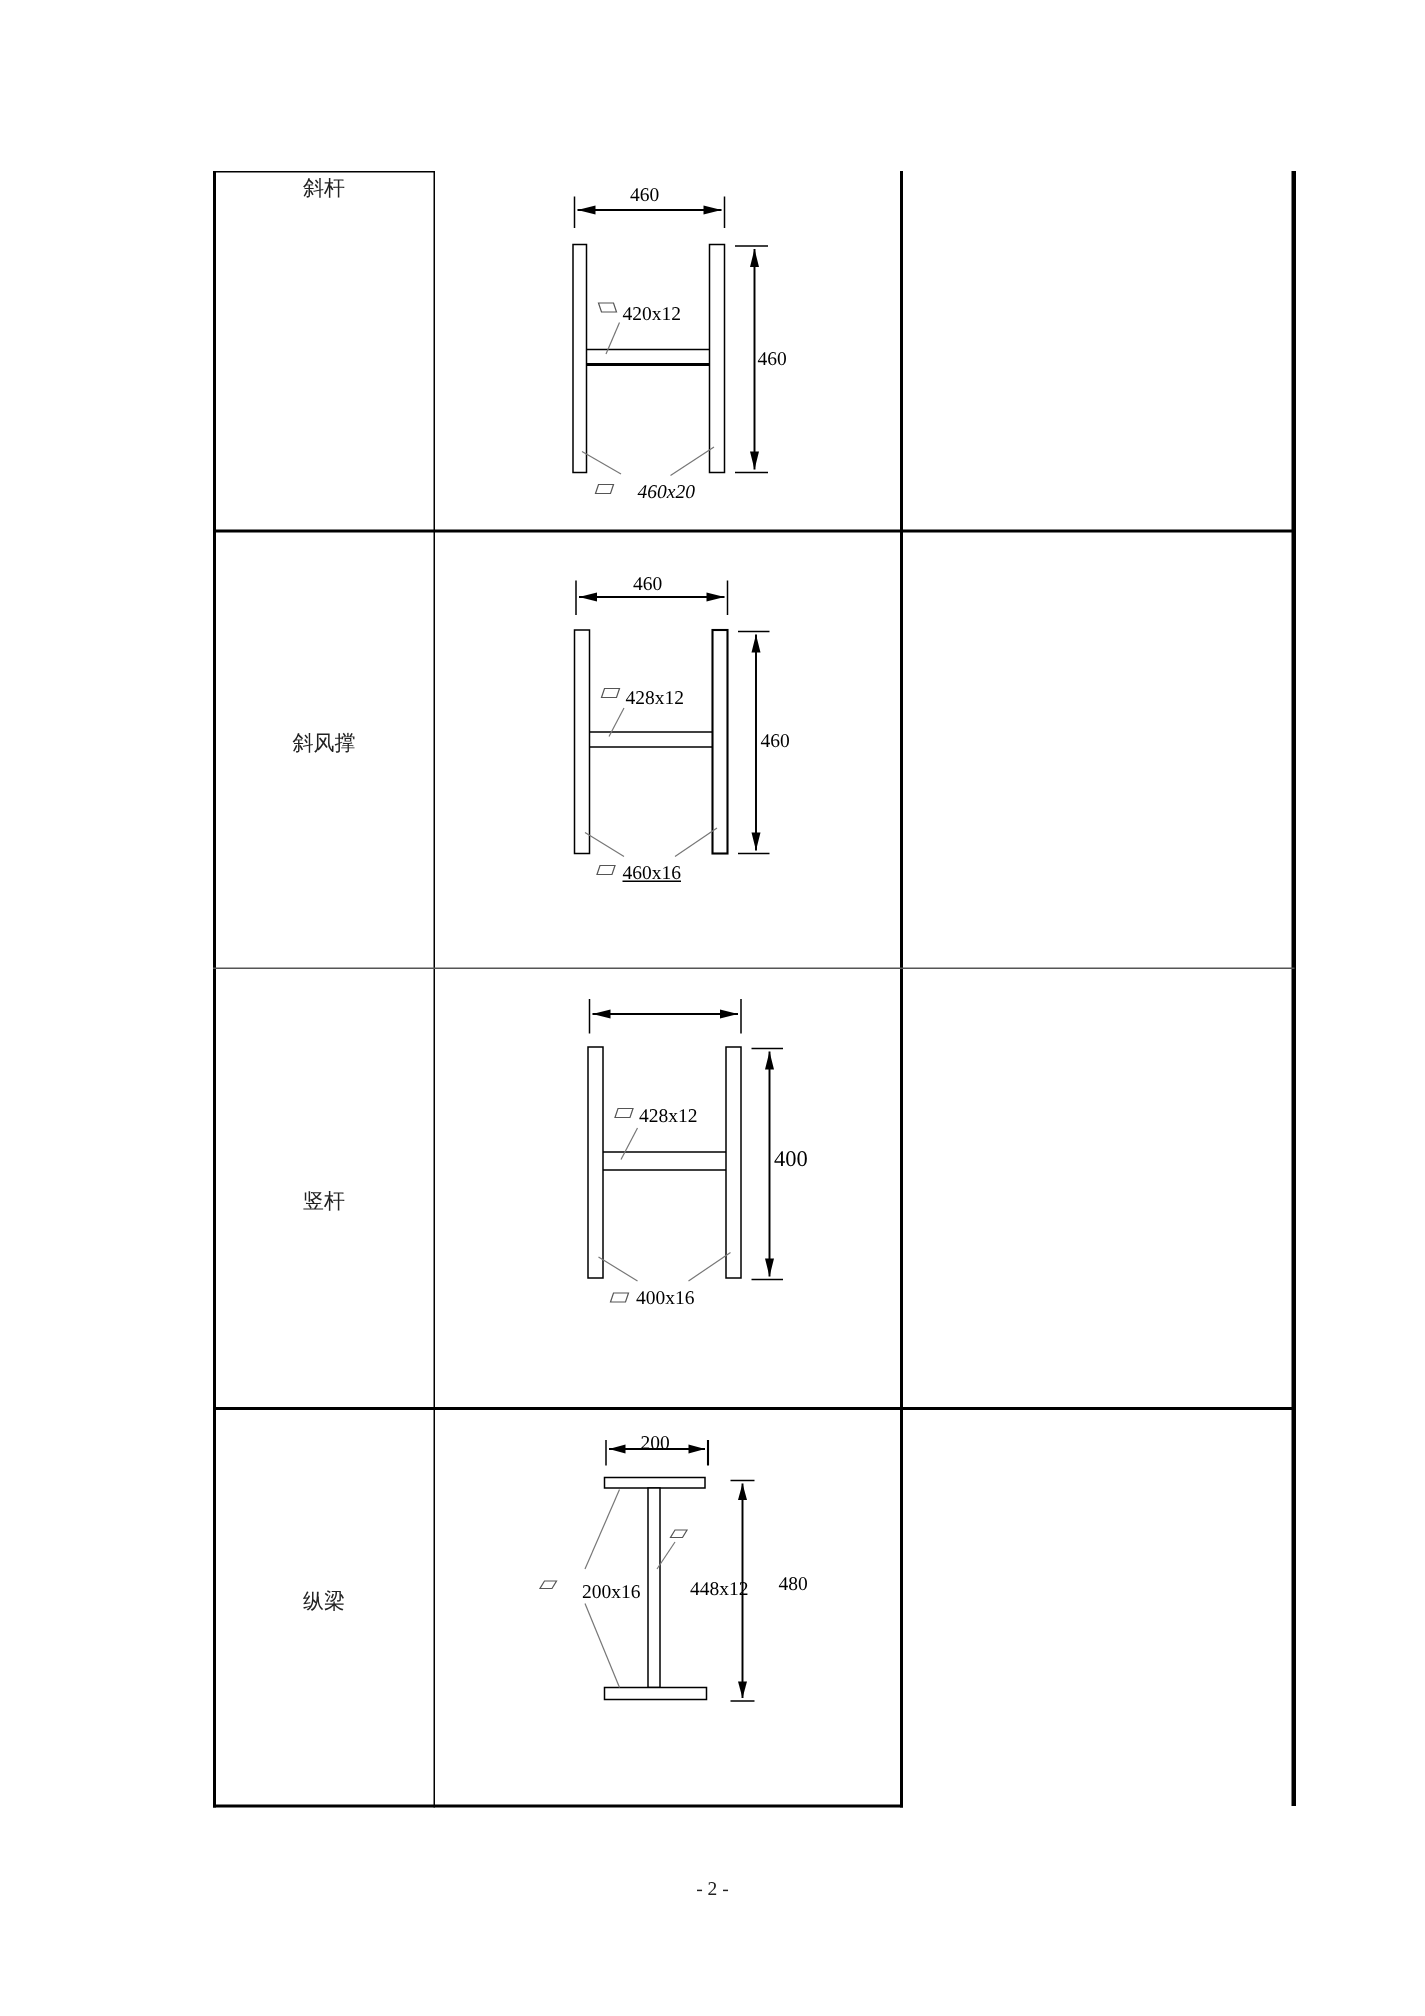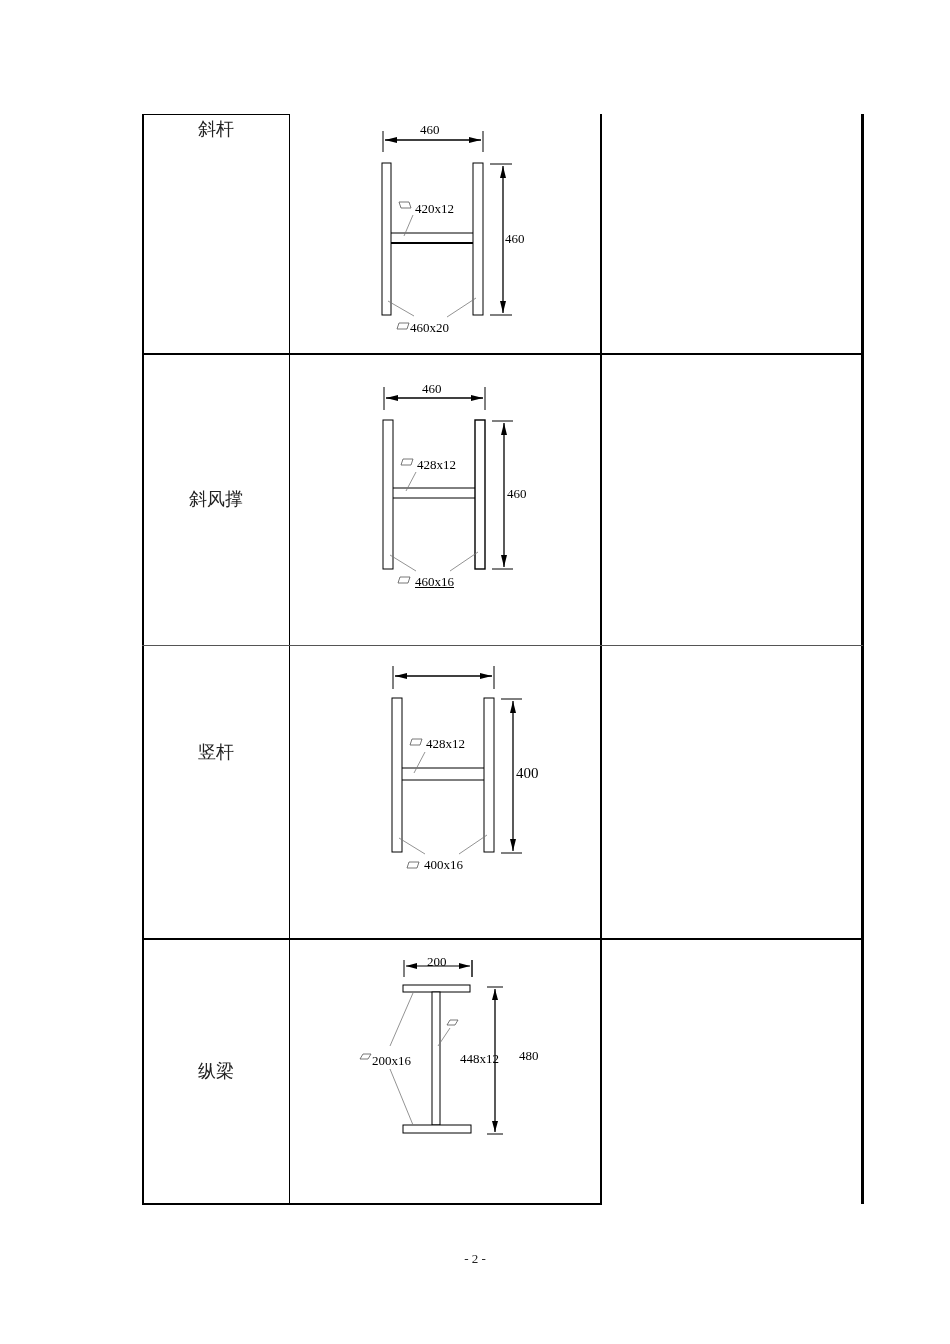--- a/index.html
+++ b/index.html
@@ -6,21 +6,21 @@
   body { width: 950px; height: 1344px; position: relative; overflow: hidden;
          font-family: "Liberation Serif", "DejaVu Serif", serif; color: #000; }
   .page { position: absolute; left: 0; top: 0; width: 950px; height: 1344px; }
 
   
   .vline, .hline { position: absolute; background: #000; }
   .hline.thin { background: #555; }
 
   .name-cell { position: absolute; left: 143px; width: 146px;
                text-align: center; font-family: Liberation Serif, serif;
-               font-size: 18px; color: #222; }
+               font-size: 14px; color: #222; }
 
   svg.drawing { position: absolute; overflow: visible; }
 
   .page-number { position: absolute; left: 0; width: 950px; top: 1251px;
                  text-align: center; font-size: 13px; color: #222; }
 </style>
 </head>
 <body>
 
 <div class="page">
@@ -63,21 +63,21 @@
 
     <polygon points="401,208 411,208 409,202 399,202" fill="none" stroke="#555" stroke-width="0.8" transform="translate(0,0)"></polygon>
     <line x1="413" y1="215" x2="404" y2="236" stroke="#777" stroke-width="0.8"></line>
     <line x1="388" y1="301" x2="414" y2="316" stroke="#777" stroke-width="0.8"></line>
     <line x1="476" y1="298" x2="447" y2="317" stroke="#777" stroke-width="0.8"></line>
     <polygon points="397,329 407,329 409,323 399,323" fill="none" stroke="#555" stroke-width="0.8"></polygon>
   </svg>
   <div style="position:absolute; left:420px; top:122px; font-size:13px;">460</div>
   <div style="position:absolute; left:505px; top:231px; font-size:13px;">460</div>
   <div style="position:absolute; left:415px; top:201px; font-size:13px;">420x12</div>
-  <div style="position:absolute; left:410px; top:320px; font-size:13px;">460x20</div>
+  <div style="position:absolute; left:425px; top:320px; font-size:13px;font-style:italic;">460x20</div>
   <div style="position:absolute; left:603px; top:116px; width:256px; height:236px;"></div>
 
   <div class="name-cell" style="top:487px;">斜风撑</div>
 
   <svg class="drawing" style="left:0; top:0;" width="950" height="1344" viewBox="0 0 950 1344">
     <line x1="384" y1="387" x2="384" y2="410" stroke="#000" stroke-width="1"></line>
     <line x1="485" y1="387" x2="485" y2="410" stroke="#000" stroke-width="1"></line>
     <line x1="386" y1="398" x2="483" y2="398" stroke="#000" stroke-width="1.3"></line>
     <polygon points="386,398 398,395 398,401" fill="#000"></polygon>
     <polygon points="483,398 471,395 471,401" fill="#000"></polygon>
@@ -95,21 +95,21 @@
     <line x1="390" y1="555" x2="416" y2="571" stroke="#777" stroke-width="0.8"></line>
     <line x1="478" y1="552" x2="450" y2="571" stroke="#777" stroke-width="0.8"></line>
     <polygon points="398,583 408,583 410,577 400,577" fill="none" stroke="#555" stroke-width="0.8"></polygon>
   </svg>
   <div style="position:absolute; left:422px; top:381px; font-size:13px;">460</div>
   <div style="position:absolute; left:507px; top:486px; font-size:13px;">460</div>
   <div style="position:absolute; left:417px; top:457px; font-size:13px;">428x12</div>
   <div style="position:absolute; left:415px; top:574px; font-size:13px;text-decoration:underline;">460x16</div>
   <div style="position:absolute; left:603px; top:355px; width:256px; height:289px;"></div>
 
-  <div class="name-cell" style="top:740px;">竖杆</div>
+  <div class="name-cell" style="top:792px;">竖杆</div>
 
   <svg class="drawing" style="left:0; top:0;" width="950" height="1344" viewBox="0 0 950 1344">
     <line x1="393" y1="666" x2="393" y2="689" stroke="#000" stroke-width="1"></line>
     <line x1="494" y1="666" x2="494" y2="689" stroke="#000" stroke-width="1"></line>
     <line x1="395" y1="676" x2="492" y2="676" stroke="#000" stroke-width="1.3"></line>
     <polygon points="395,676 407,673 407,679" fill="#000"></polygon>
     <polygon points="492,676 480,673 480,679" fill="#000"></polygon>
     <rect x="392" y="698" width="10" height="154" fill="#fff" stroke="#000" stroke-width="1"></rect>
     <rect x="484" y="698" width="10" height="154" fill="#fff" stroke="#000" stroke-width="1"></rect>
     <line x1="402" y1="768" x2="484" y2="768" stroke="#000" stroke-width="1"></line>
@@ -154,17 +154,17 @@
 
     <polygon points="447,1025 455,1025 458,1020 450,1020" fill="none" stroke="#555" stroke-width="0.8"></polygon>
     <line x1="450" y1="1028" x2="438" y2="1046" stroke="#777" stroke-width="0.8"></line>
     <line x1="413" y1="993" x2="390" y2="1046" stroke="#777" stroke-width="0.8"></line>
     <line x1="390" y1="1069" x2="413" y2="1125" stroke="#777" stroke-width="0.8"></line>
     <polygon points="360,1059 368,1059 371,1054 363,1054" fill="none" stroke="#555" stroke-width="0.8"></polygon>
   </svg>
   <div style="position:absolute; left:427px; top:954px; font-size:13px;">200</div>
   <div style="position:absolute; left:519px; top:1048px; font-size:13px;">480</div>
   <div style="position:absolute; left:460px; top:1019px; font-size:13px;margin-top:32px;">448x12</div>
-  <div style="position:absolute; left:372px; top:1053px; font-size:13px;">200x16</div>
+  <div style="position:absolute; left:388px; top:1053px; font-size:13px;">200x16</div>
   <div style="position:absolute; left:603px; top:940px; width:256px; height:262px;"></div>
 
   <div class="page-number">- 2 -</div>
 </div>
 
 </body></html>

